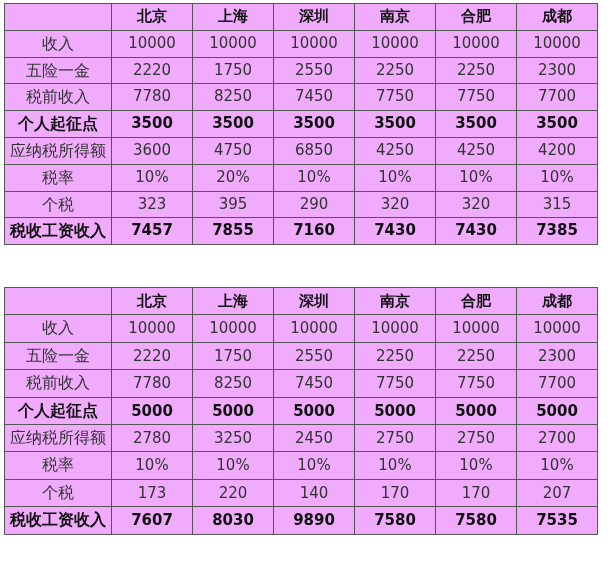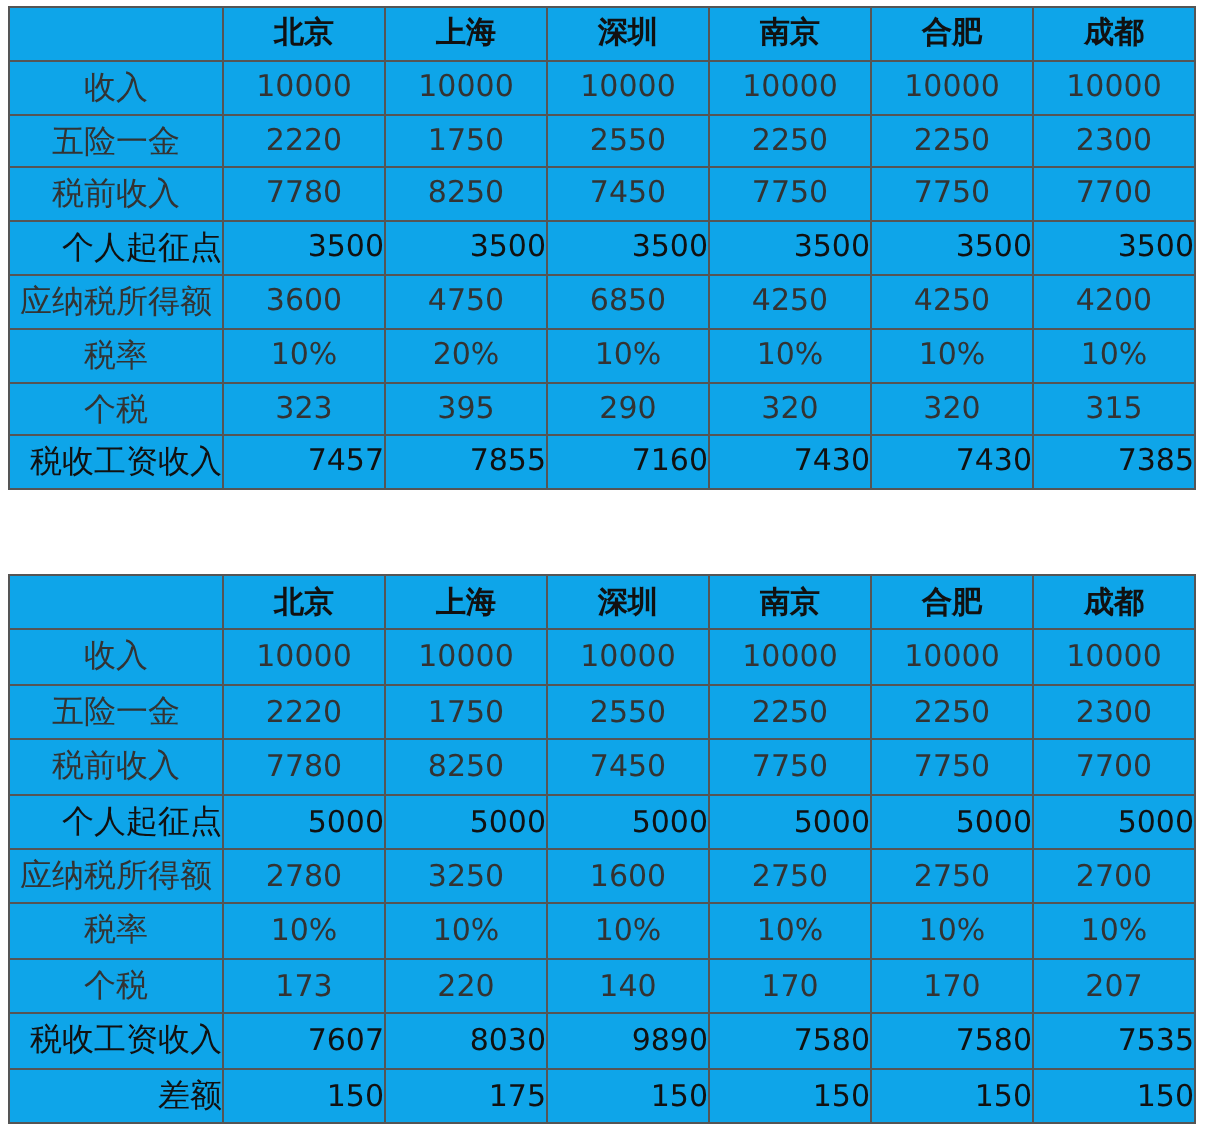--- a/index.html
+++ b/index.html
@@ -1,30 +1,30 @@
 <!DOCTYPE html>
 <html><head>
 <meta charset="utf-8">
 <style>
   html, body { margin: 0; padding: 0; background: #ffffff; }
   body { width: 610px; height: 562px; position: relative; overflow: hidden;
          font-family: "DejaVu Sans", "Liberation Sans", sans-serif; color: #222; }
   table.tax {
     position: absolute; left: 4px; border-collapse: collapse;
-    table-layout: fixed; width: 593px; background: #0ea5e9;
+    table-layout: fixed; width: 593px; background: #f0abfc;
   }
   table.tax td, table.tax th {
     border: 1.5px solid #555; text-align: center; vertical-align: middle;
     padding: 0; font-size: 15px; height: 26px; line-height: 26px;
     white-space: nowrap; overflow: hidden; color: #333; font-weight: normal;
   }
   table.tax col.label-col { width: 107px; }
   table.tax col.city-col { width: 81px; }
   table.tax th { font-weight: bold; color: #111; font-size: 15px; }
-  table.tax tr.bold td { font-weight: normal; color: #111; text-align: right; }
+  table.tax tr.bold td { font-weight: bold; color: #111; }
   table.tax td.rowlabel { font-size: 16px; letter-spacing: 0px; }
   #table-1 { top: 3px; }
   #table-1 td, #table-1 th { height: 25.8px; line-height: 25.8px; }
   #table-2 { top: 287px; }
   #table-2 td, #table-2 th { height: 26.4px; line-height: 26.4px; }
 </style>
 </head>
 <body>
 
 <table class="tax" id="table-1">
@@ -179,21 +179,21 @@
         <td>5000</td>
         <td>5000</td>
         <td>5000</td>
         <td>5000</td>
         <td>5000</td>
       </tr>
       <tr>
         <td class="rowlabel">应纳税所得额</td>
         <td>2780</td>
         <td>3250</td>
-        <td>1600</td>
+        <td>2450</td>
         <td>2750</td>
         <td>2750</td>
         <td>2700</td>
       </tr>
       <tr>
         <td class="rowlabel">税率</td>
         <td>10%</td>
         <td>10%</td>
         <td>10%</td>
         <td>10%</td>
@@ -211,23 +211,14 @@
       </tr>
       <tr class="bold">
         <td class="rowlabel">税收工资收入</td>
         <td>7607</td>
         <td>8030</td>
         <td>9890</td>
         <td>7580</td>
         <td>7580</td>
         <td>7535</td>
       </tr>
-      <tr class="bold">
-        <td class="rowlabel">差额</td>
-        <td>150</td>
-        <td>175</td>
-        <td>150</td>
-        <td>150</td>
-        <td>150</td>
-        <td>150</td>
-      </tr>
     </tbody>
 </table>
 
 </body></html>

